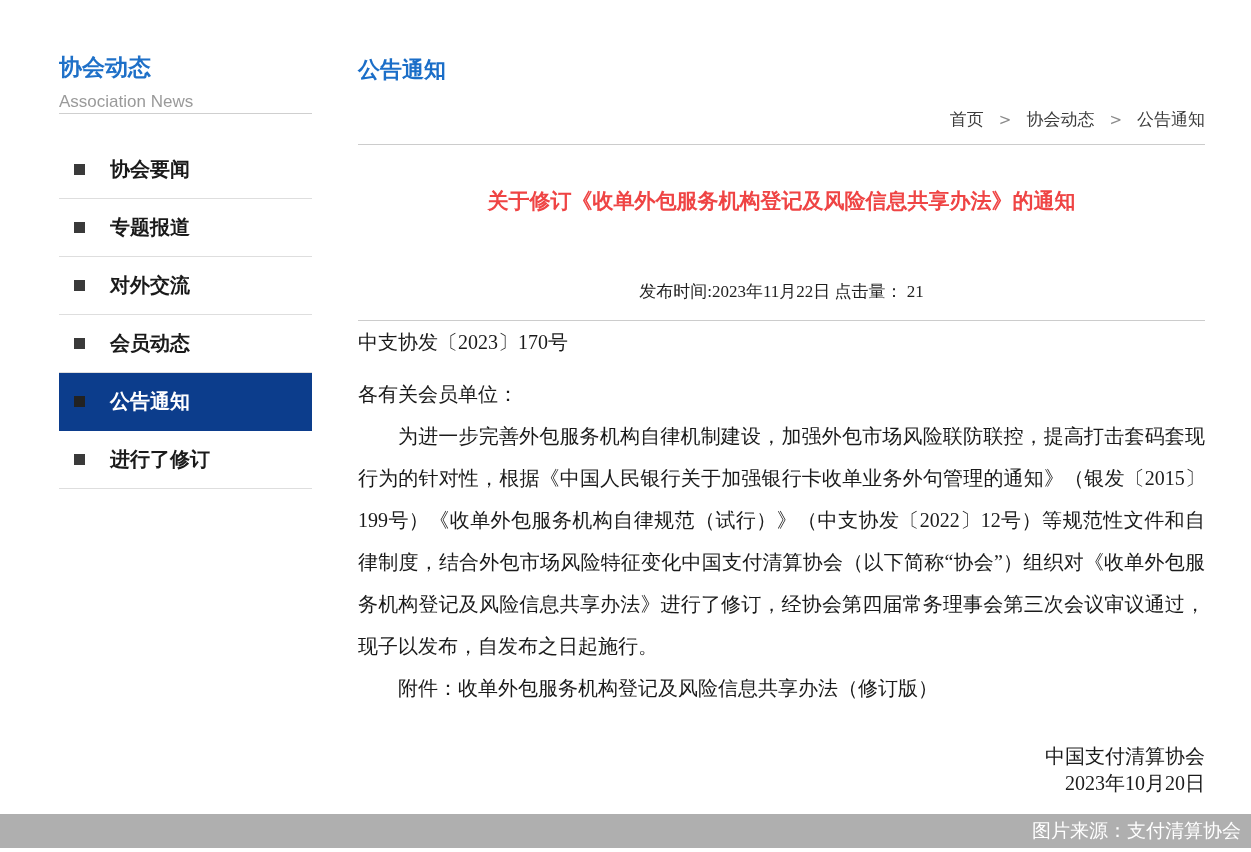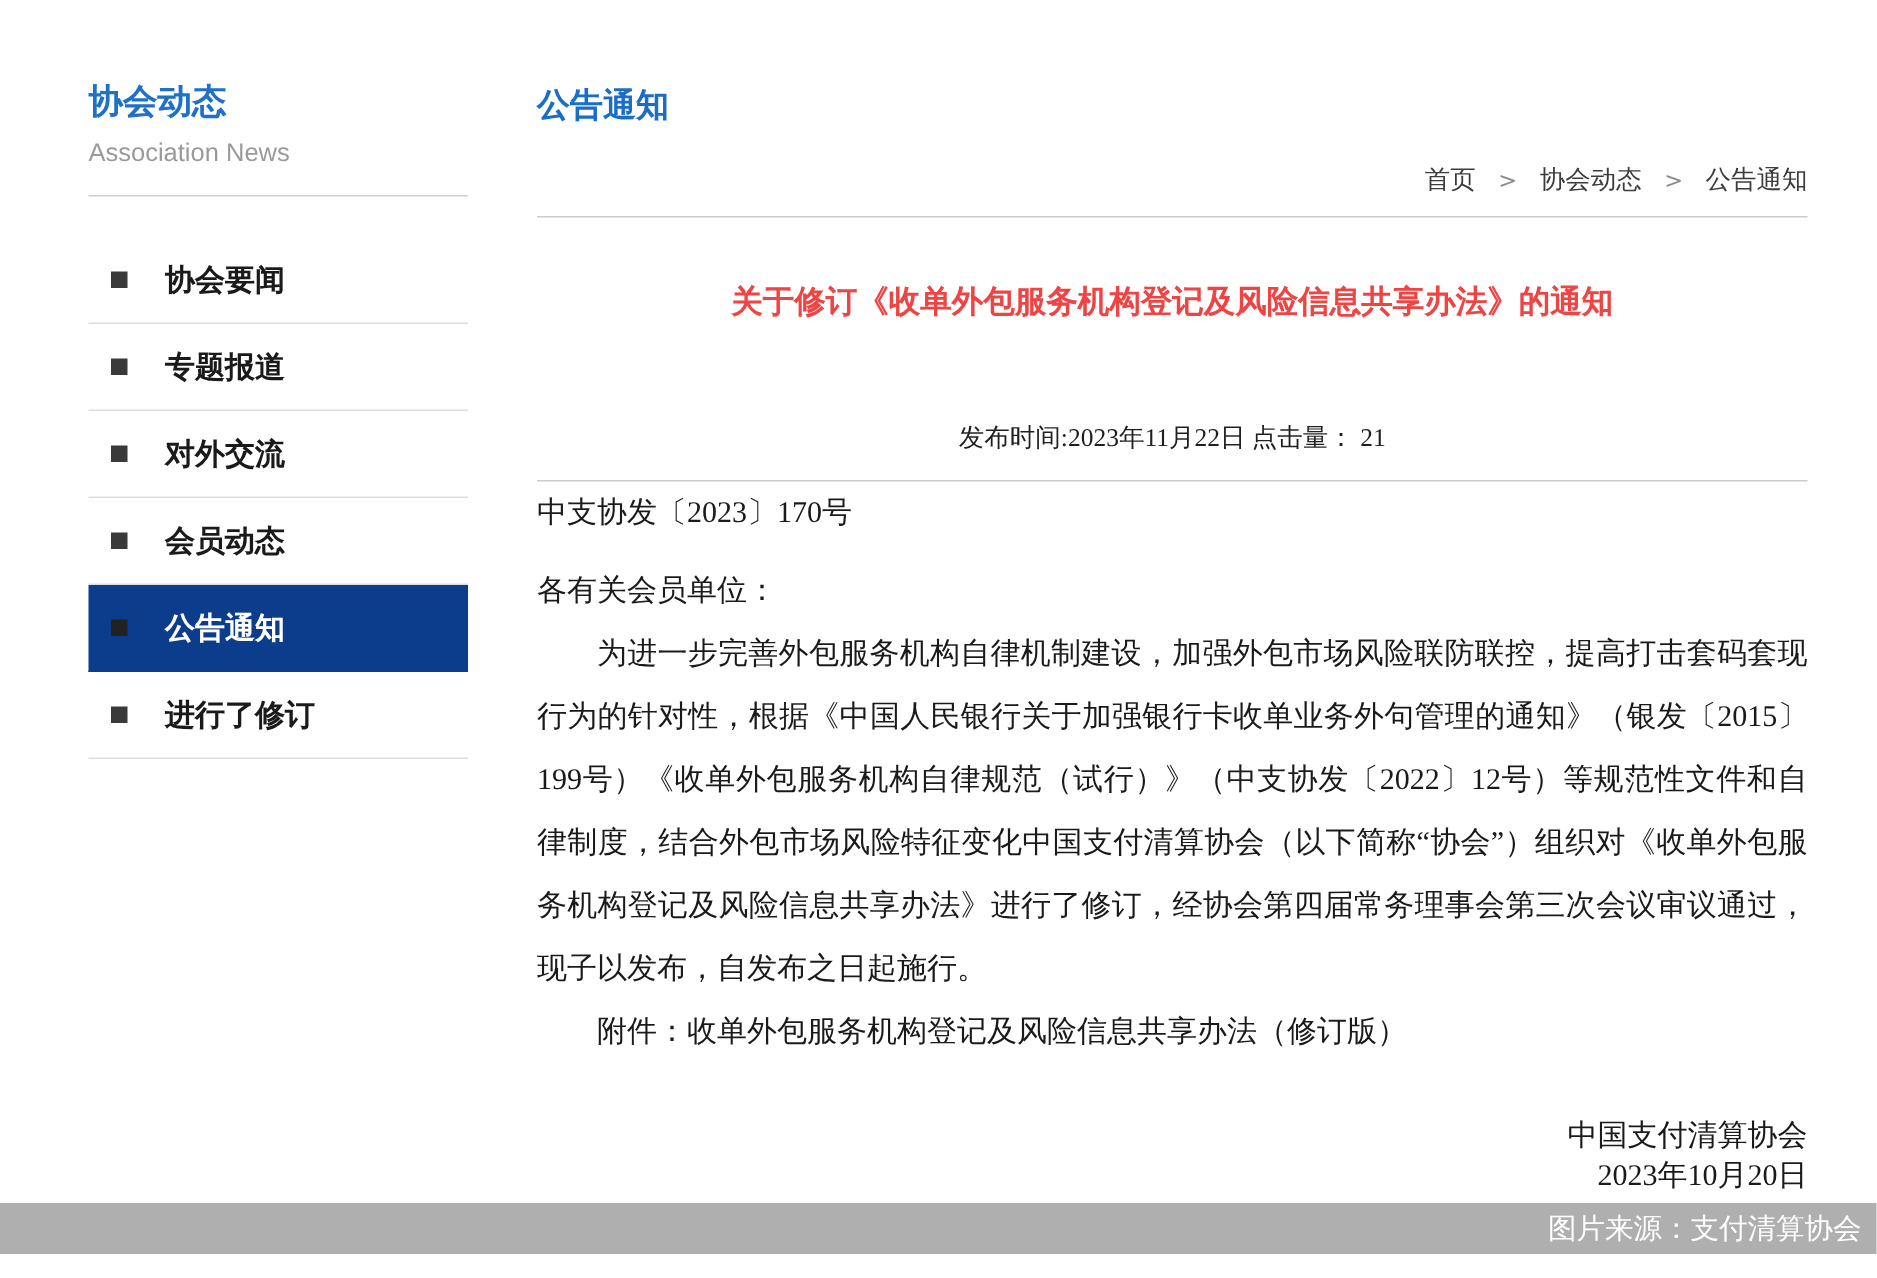--- a/index.html
+++ b/index.html
@@ -13,21 +13,21 @@
 
   
   .sidebar { position:absolute; left:59px; top:52px; width:253px; }
   .sidebar-title {
     font-family:"Liberation Sans","DejaVu Sans",sans-serif;
     font-weight:bold; font-size:23px; color:#1e70c8;
   }
   .sidebar-subtitle {
     font-family:"Liberation Sans","DejaVu Sans",sans-serif;
     font-size:17px; color:#9a9a9a;
-    margin-top:9px; padding-bottom:18px;
+    margin-top:9px; padding-bottom:1px;
     border-bottom:1px solid #cfcfcf;
   }
   .menu { margin-top:27px; list-style:none; }
   .menu-item {
     height:58px; display:flex; align-items:center;
     border-bottom:1px solid #dedede;
     font-size:20px; font-weight:bold; color:#1a1a1a;
     cursor:pointer;
   }
   .menu-item .bullet {
@@ -71,21 +71,21 @@
     font-size:20px; line-height:42px; text-align:justify;
     margin-top:0;
   }
   .para-salutation { margin-top:10px; }
   .indent { text-indent:2em; }
   .signature { text-align:right; font-size:20px; margin-top:34px; }
   .sign-date { text-align:right; font-size:20px; }
 
   
   .watermark-bar {
-    position:absolute; left:0; bottom:16px; width:1251px; height:34px;
+    position:absolute; left:0; bottom:4px; width:1251px; height:34px;
     background:rgba(134,134,134,0.66);
     display:flex; align-items:center; justify-content:flex-end;
     padding-right:10px; z-index:5;
   }
   .watermark-text { color:#ffffff; font-size:19px; }
 </style>
 </head>
 <body>
 
 <aside class="sidebar">

